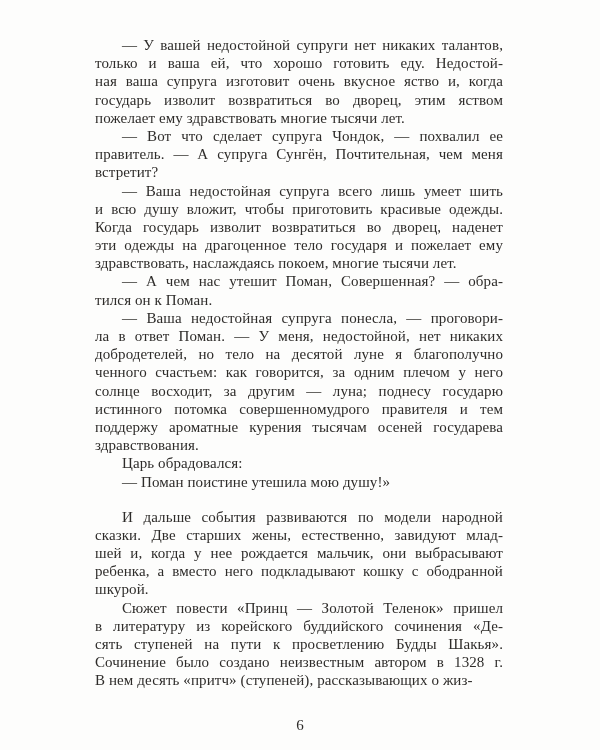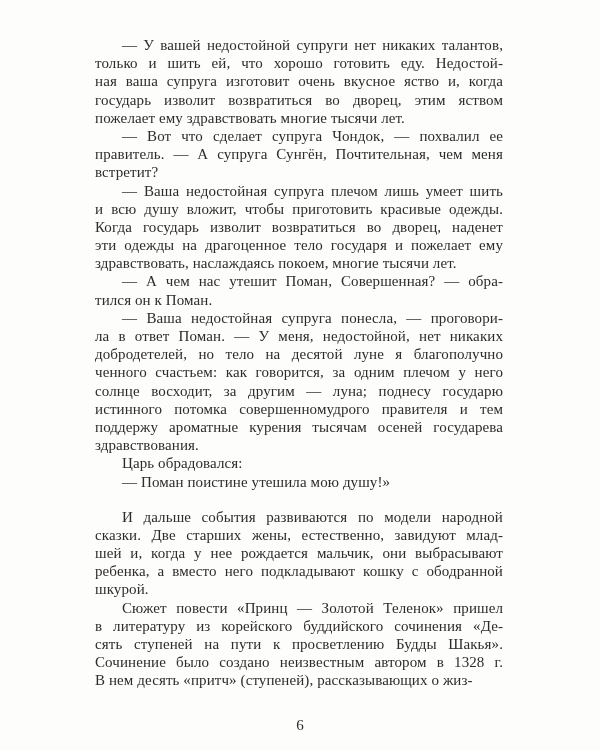--- a/index.html
+++ b/index.html
@@ -55,32 +55,32 @@
     color: #2e2c2a;
   }
 </style>
 </head>
 <body>
 
 <div class="page" style="background: rgb(253, 253, 252); color: rgb(46, 44, 42);">
   <div class="text-block">
       <div class="paragraph">
         <div class="line first">— У вашей недостойной супруги нет никаких талантов,</div>
-        <div class="line">только и шить ей, что хорошо готовить еду. Недостой-</div>
+        <div class="line">только и ваша ей, что хорошо готовить еду. Недостой-</div>
         <div class="line">ная ваша супруга изготовит очень вкусное яство и, когда</div>
         <div class="line">государь изволит возвратиться во дворец, этим яством</div>
         <div class="line last">пожелает ему здравствовать многие тысячи лет.</div>
       </div>
       <div class="paragraph">
         <div class="line first">— Вот что сделает супруга Чондок, — похвалил ее</div>
         <div class="line">правитель. — А супруга Сунгён, Почтительная, чем меня</div>
         <div class="line last">встретит?</div>
       </div>
       <div class="paragraph">
-        <div class="line first">— Ваша недостойная супруга плечом лишь умеет шить</div>
+        <div class="line first">— Ваша недостойная супруга всего лишь умеет шить</div>
         <div class="line">и всю душу вложит, чтобы приготовить красивые одежды.</div>
         <div class="line">Когда государь изволит возвратиться во дворец, наденет</div>
         <div class="line">эти одежды на драгоценное тело государя и пожелает ему</div>
         <div class="line last">здравствовать, наслаждаясь покоем, многие тысячи лет.</div>
       </div>
       <div class="paragraph">
         <div class="line first">— А чем нас утешит Поман, Совершенная? — обра-</div>
         <div class="line last">тился он к Поман.</div>
       </div>
       <div class="paragraph">

